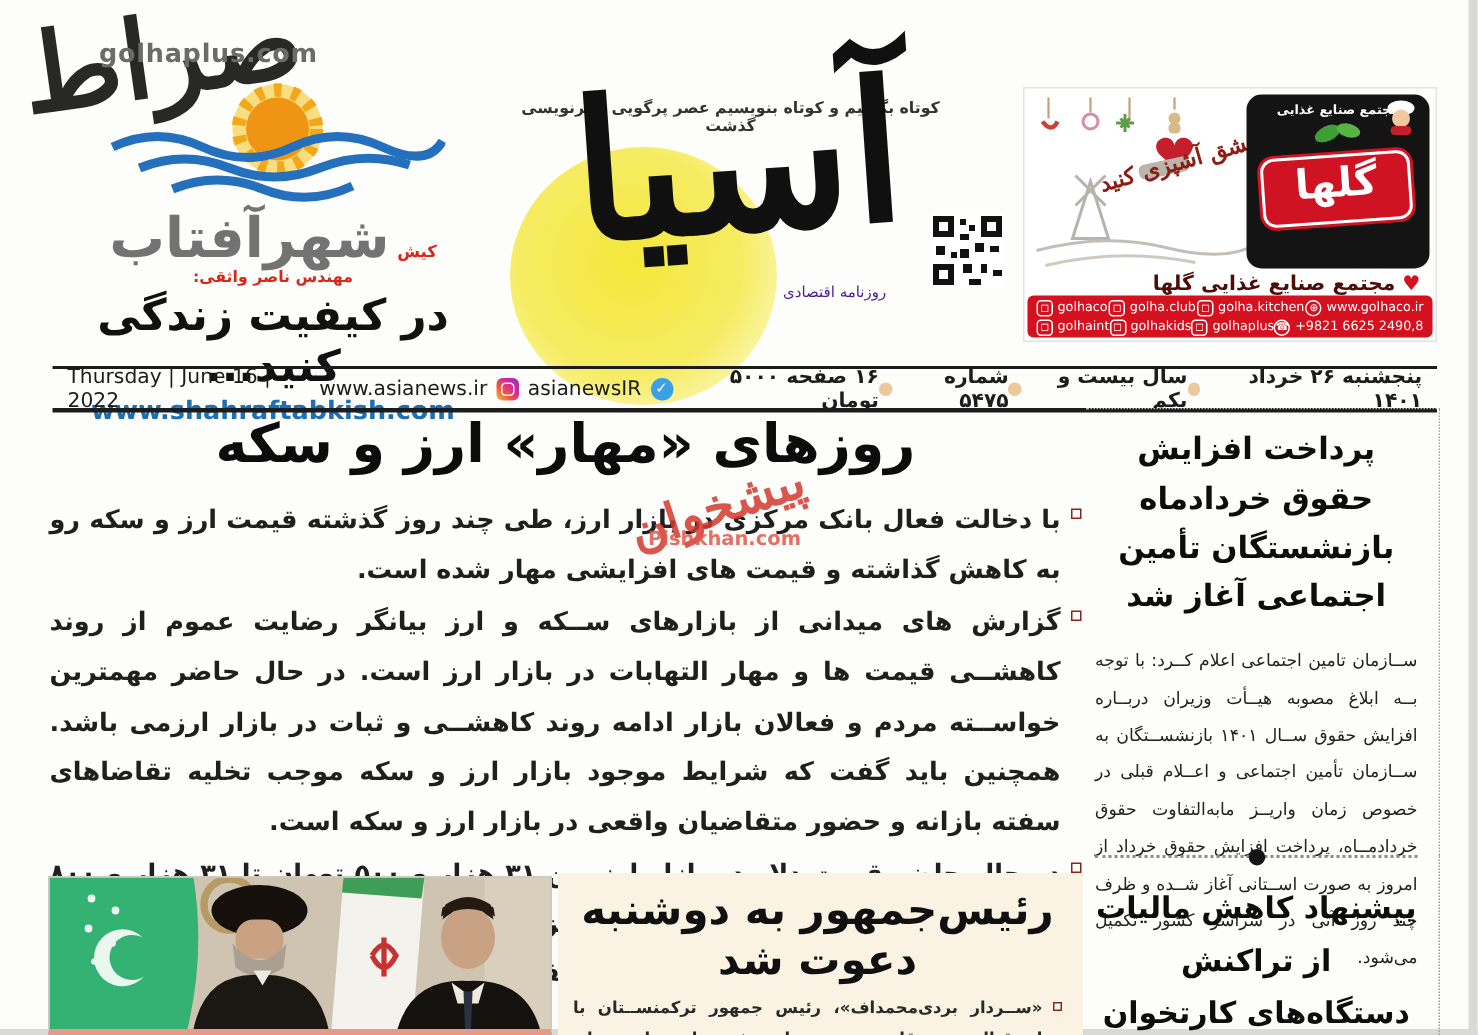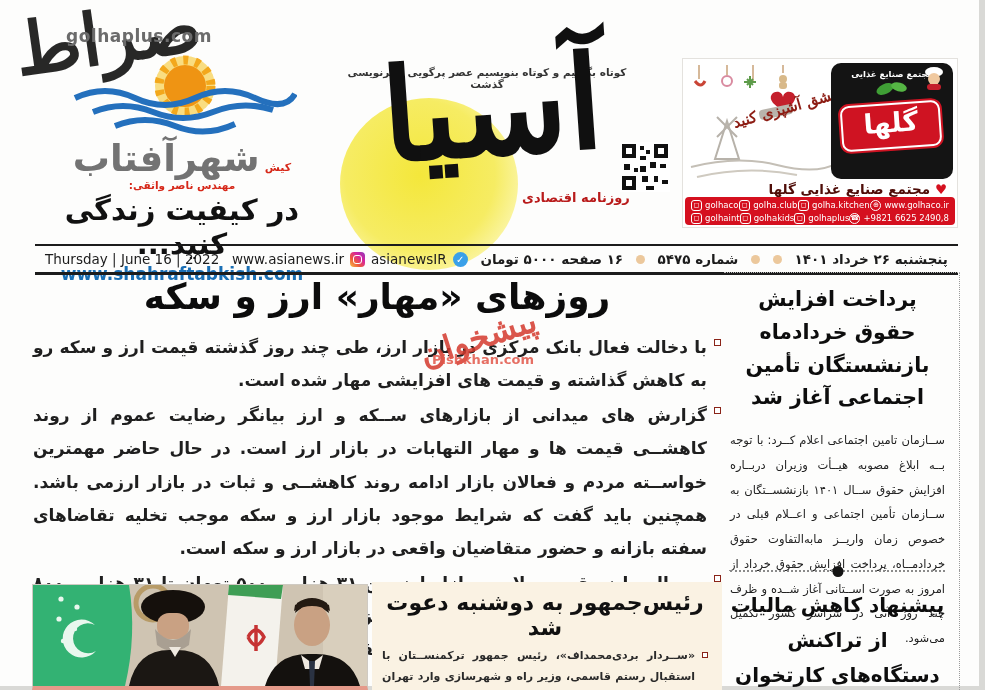--- a/index.html
+++ b/index.html
@@ -19,21 +19,21 @@
   .lad-kish { color:#d62718; font-size:11px; font-weight:bold; }
   .lad-eng { color:#d62718; font-size:10.5px; font-weight:bold; margin-top:2px; }
   .lad-slogan { color:#111; font-size:29px; font-weight:bold; margin-top:2px; }
   .lad-url { color:#1a6fb5; font-size:17px; font-weight:bold; margin-top:3px; }
   
   .mast-slogan { font-size:10.5px; font-weight:bold; color:#333; }
   .sun-circle { width:178px; height:172px; border-radius:50%;
     background:radial-gradient(circle at 45% 45%, #f4e73b 0%, #f6ec63 55%, #fdf9c0 85%, #fffef2 100%); }
   .mast-title { font-size:128px; font-weight:bold; color:#101010; line-height:.9;
     transform:rotate(-4deg); font-family:"DejaVu Serif", serif; }
-  .mast-sub { font-size:13px; font-weight:bold; color:#b91c1c; }
+  .mast-sub { font-size:10px; font-weight:normal; color:#4c1d95; }
   
   .rad { background:#fff; border:1px solid #e4e2de; }
   .rad-callig { color:#8d1d14; font-size:15px; font-weight:bold; transform:rotate(-16deg);
     font-family:"DejaVu Serif", serif; }
   .rad-black { background:#141414; border-radius:10px; }
   .rad-black-top { color:#fff; font-size:8.5px; font-weight:bold; text-align:center; }
   .golha-box { background:#cf1322; border:2px solid #fff; border-radius:9px;
     box-shadow:0 0 0 2px #cf1322; transform:rotate(-4deg);
     color:#fff; font-size:27px; font-weight:bold; text-align:center; line-height:1.35; }
   .rad-strip { background:#d5101f; border-radius:4px; }
@@ -67,21 +67,21 @@
   
   .rcol { border-right:1px dotted #9a9a9a; border-top:1px dotted #bbb; padding:10px 14px 0 6px; }
   .rcol-head { font-size:20.5px; font-weight:bold; color:#0d0d0d; text-align:center; line-height:1.6; }
   .rcol-body { font-size:11.5px; color:#222; line-height:2.15; text-align:justify; margin-top:14px; }
   .divider { border-top:2px dotted #8a8a8a; position:relative; }
   .divider .bigdot { position:absolute; left:50%; top:-6px; transform:translateX(-50%);
     width:11px; height:11px; background:#141414; border-radius:50%; }
   .brcol-head { font-size:20px; font-weight:bold; color:#0d0d0d; text-align:center; line-height:1.75; }
   
   .bc-panel { background:#faf2e3; padding:8px 14px 4px 10px; }
-  .bc-head { font-size:22px; font-weight:bold; color:#101010; text-align:center; }
+  .bc-head { font-size:28px; font-weight:bold; color:#101010; text-align:center; }
   .bc-bullet { font-size:11px; font-weight:bold; color:#2a2a2a; line-height:1.9;
     text-align:justify; position:relative; padding-right:13px; margin-top:4px; }
   .bc-bullet .sq { position:absolute; right:0; top:6px; width:6px; height:6px;
     border:1.5px solid #8a2418; background:#fff; }
   
   .photo-frame { border:1px solid #cfcac2; border-bottom:4px solid #e59a8a; background:#cfc4b2; overflow:hidden; }
 </style>
 </head>
 <body>
 
@@ -223,20 +223,23 @@
       <span class="chk-icon">✓</span>
     </span>
     <span class="dl fa">
         <b>۱۶ صفحه ۵۰۰۰ تومان</b>
       </span>
     <span class="dot-sep"></span>
     <span class="dl fa">
         <b>شماره ۵۴۷۵</b>
       </span>
     <span class="dot-sep"></span>
+    <span class="dl fa">
+        <b>سال بیست و یکم</b>
+      </span>
     <span class="dot-sep"></span>
     <span class="dl fa">
         <b>پنجشنبه ۲۶ خرداد ۱۴۰۱</b>
       </span>
   </div>
 
   <div class="abs" style="left:33px; top:276px; width:688px;">
     <div class="headline fa">روزهای «مهار» ارز و سکه</div>
     <div class="bullets" style="margin-top:14px;">
       <div class="bullet"><span class="sq"></span><span>با دخالت فعال بانک مرکزی در بازار ارز، طی چند روز گذشته قیمت ارز و سکه رو به کاهش گذاشته و قیمت های افزایشی مهار شده است.</span></div>

